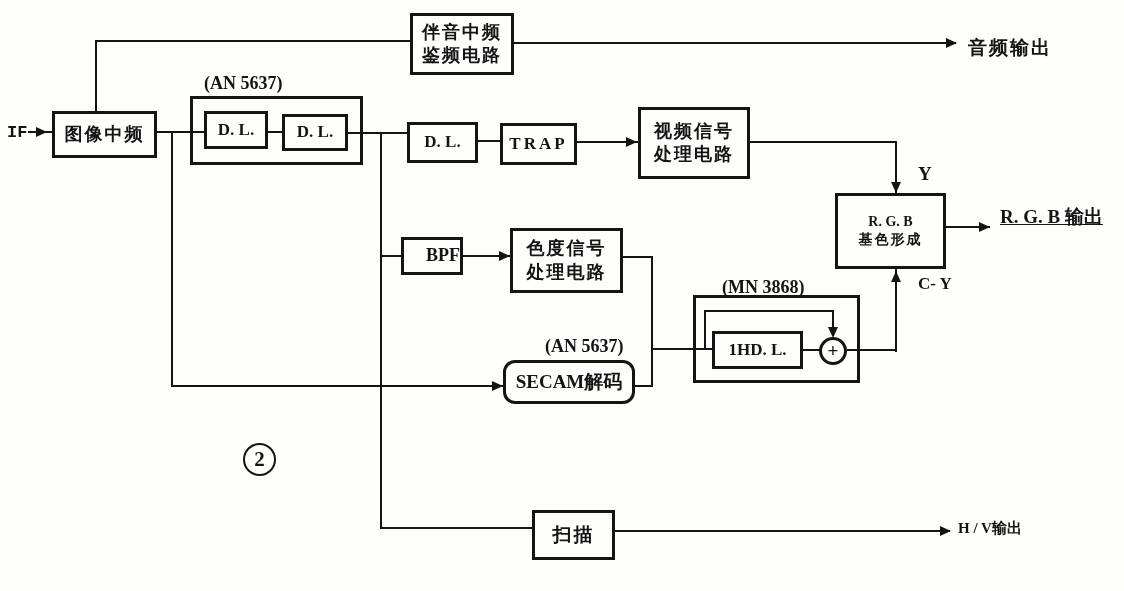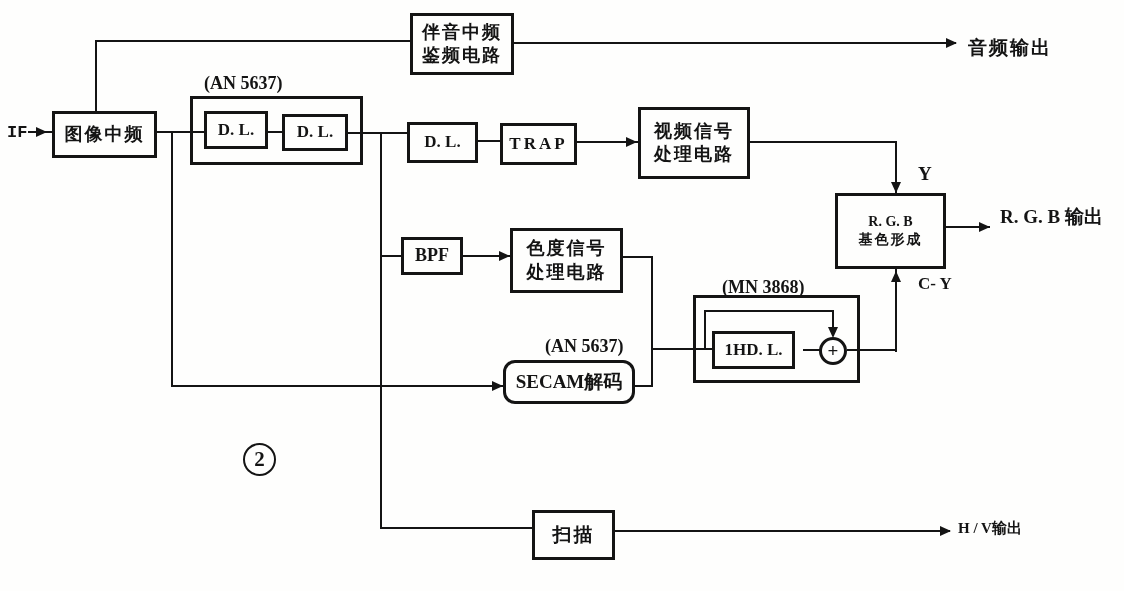--- a/index.html
+++ b/index.html
@@ -121,54 +121,54 @@
   <div class="box" style="left:638px;top:107px;width:112px;height:72px;font-size:18px;">
     <span class="cn">视频信号</span>
     <span class="cn">处理电路</span>
   </div>
 
   <div class="box" style="left:835px;top:193px;width:111px;height:76px;font-size:14px;">
     <span>R. G. B</span>
     <span class="cn">基色形成</span>
   </div>
 
-  <div class="box" style="left:401px;top:237px;width:62px;height:38px;font-size:18px;">
+  <div class="box" style="left:401px;top:237px;width:62px;height:38px;font-size:18px;align-items:flex-end;">
     <span>BPF</span>
   </div>
 
   <div class="box" style="left:510px;top:228px;width:113px;height:65px;font-size:18px;">
     <span class="cn">色度信号</span>
     <span class="cn">处理电路</span>
   </div>
 
   <div class="box" style="left:503px;top:360px;width:132px;height:44px;font-size:19px;border-radius:12px;">
     <span>SECAM解码</span>
   </div>
 
-  <div class="box" style="left:712px;top:331px;width:83px;height:38px;font-size:17px;">
+  <div class="box" style="left:712px;top:331px;width:91px;height:38px;font-size:17px;">
     <span>1HD. L.</span>
   </div>
 
   <div class="circ" style="left:819px;top:337px;width:28px;height:28px;font-size:19px;">
     <span>+</span>
   </div>
 
   <div class="box" style="left:532px;top:510px;width:83px;height:50px;font-size:19px;">
     <span class="cn">扫描</span>
   </div>
 
   <div class="lbl" style="left:7px;top:123px;font-size:17px;font-family:Liberation Mono, monospace;">IF</div>
 
   <div class="lbl" style="left:204px;top:73px;font-size:18px;">(AN 5637)</div>
 
   <div class="lbl cn" style="left:968px;top:35px;font-size:19px;">音频输出</div>
 
   <div class="lbl" style="left:918px;top:163px;font-size:19px;">Y</div>
 
-  <div class="lbl" style="left:1000px;top:204px;font-size:19px;">R. G. B 输出</div>
+  <div class="lbl" style="left:1000px;top:204px;font-size:19px;text-decoration:underline;">R. G. B 输出</div>
 
   <div class="lbl" style="left:918px;top:274px;font-size:17px;">C- Y</div>
 
   <div class="lbl" style="left:545px;top:336px;font-size:18px;">(AN 5637)</div>
 
   <div class="lbl" style="left:722px;top:277px;font-size:18px;">(MN 3868)</div>
 
   <div class="lbl" style="left:958px;top:519px;font-size:15px;">H / V输出</div>
 
   <div class="circ" style="left:243px;top:443px;width:33px;height:33px;border-width:2px;font-size:21px;">

